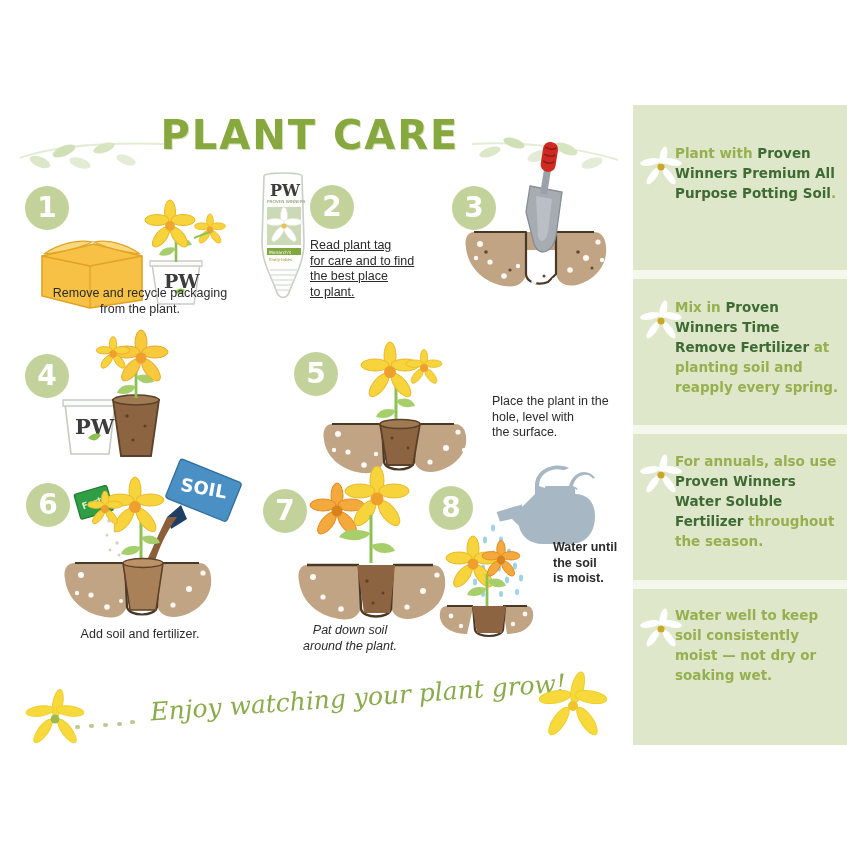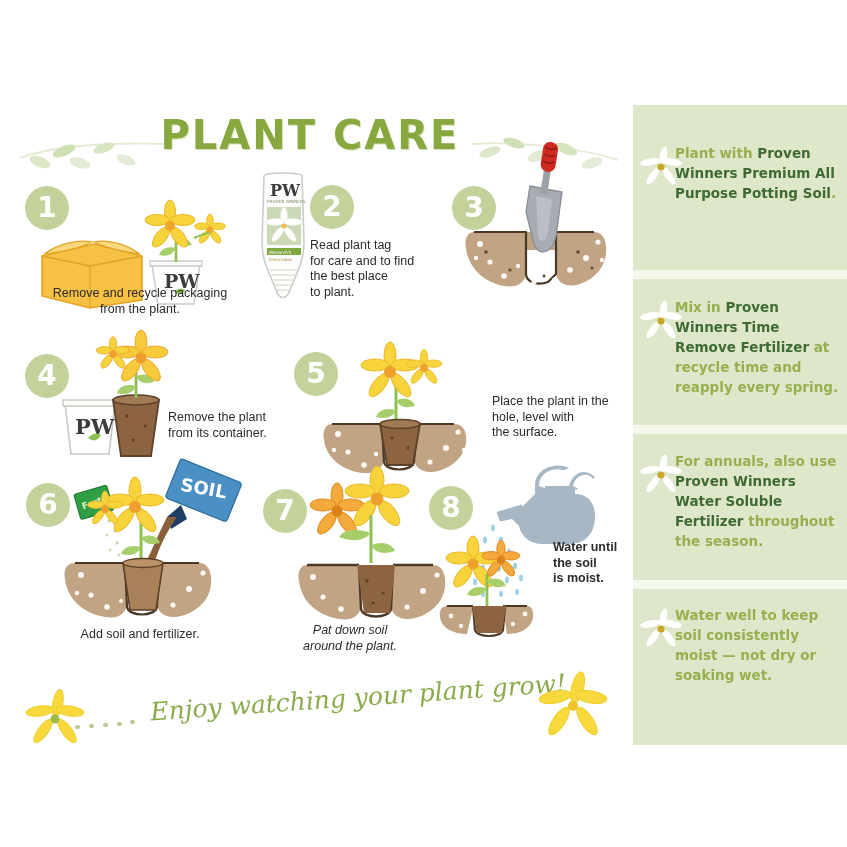--- a/index.html
+++ b/index.html
@@ -213,21 +213,21 @@
           <g stroke="#d5dad2" stroke-width="1.2">
             <path d="M20 100 H47"></path>
               <path d="M21 105 H46"></path>
               <path d="M22 110 H45"></path>
             <path d="M24 115 H43"></path>
               <path d="M26 120 H41"></path>
           </g>
         </svg>
       </div>
       <div class="circle" style="left:70px;top:25px;">2</div>
-      <div class="cap left" style="left:70px;top:78px;width:120px;">Read plant tag
+      <div class="cap left" style="left:70px;top:78px;width:120px;text-decoration:underline;">Read plant tag
 for care and to find
 the best place
 to plant.</div>
     </div>
 
     <div class="step" style="left:430px;top:58px;width:190px;height:180px;">
       <div class="circle" style="left:22px;top:28px;">3</div>
       <div class="art" style="left:30px;top:8px;">
         <svg width="150" height="130" viewBox="0 0 150 130">
 
@@ -307,22 +307,20 @@
               <ellipse cx="0" cy="-15" rx="6" ry="13"></ellipse>
               <ellipse cx="14" cy="-6" rx="13" ry="6"></ellipse>
               <ellipse cx="10" cy="12" rx="6" ry="13" transform="rotate(-38 10 12)"></ellipse>
               <ellipse cx="-10" cy="12" rx="6" ry="13" transform="rotate(38 -10 12)"></ellipse>
               <ellipse cx="-14" cy="-6" rx="13" ry="6"></ellipse>
             </g>
             <circle cx="0" cy="0" r="6" fill="#ef9f2c"></circle>
           </g>
         </svg>
       </div>
-      <div class="cap left" style="left:148px;top:78px;width:135px;">Remove the plant
-from its container.</div>
     </div>
 
     <div class="step" style="left:290px;top:232px;width:330px;height:150px;">
       <div class="circle" style="left:4px;top:20px;">5</div>
       <div class="art" style="left:30px;top:0px;">
         <svg width="160" height="145" viewBox="0 0 160 145">
 
           <path d="M76 92 L76 52" stroke="#8cc152" stroke-width="3" fill="none"></path>
           <path d="M76 78 q-16 -4 -20 7 q15 4 20 -7 Z" fill="#a6cf6b"></path>
           <path d="M76 68 q15 -5 19 6 q-15 4 -19 -6 Z" fill="#a6cf6b"></path>
@@ -641,21 +639,21 @@
           <g fill="#ffffff" transform="translate(20,20)">
             <ellipse cx="0" cy="-11" rx="3.6" ry="10" transform="rotate(12)"></ellipse>
             <ellipse cx="11" cy="-5" rx="10" ry="3.6" transform="rotate(10 11 -5)"></ellipse>
             <ellipse cx="8" cy="9" rx="3.6" ry="10" transform="rotate(-36 8 9)"></ellipse>
             <ellipse cx="-8" cy="9" rx="3.6" ry="10" transform="rotate(36 -8 9)"></ellipse>
             <ellipse cx="-11" cy="-5" rx="10" ry="3.6" transform="rotate(-10 -11 -5)"></ellipse>
           </g>
           <circle cx="20" cy="20" r="3.6" fill="#c9a828"></circle>
         </svg>
       </div>
-      <div class="sb-text"><span>Mix in </span><b>Proven Winners Time Remove Fertilizer</b><span> at recycle time and reapply every spring.</span></div>
+      <div class="sb-text"><span>Mix in </span><b>Proven Winners Time Remove Fertilizer</b><span> at planting soil and reapply every spring.</span></div>
     </div>
 
     <div class="sb-divider" style="top:320px;"></div>
 
     <div class="sb-item" style="top:346px;height:120px;">
       <div class="daisy" style="top:4px;">
         <svg width="40" height="40" viewBox="0 0 40 40">
           <g fill="#ffffff" transform="translate(20,20)">
             <ellipse cx="0" cy="-11" rx="3.6" ry="10" transform="rotate(12)"></ellipse>
             <ellipse cx="11" cy="-5" rx="10" ry="3.6" transform="rotate(10 11 -5)"></ellipse>

